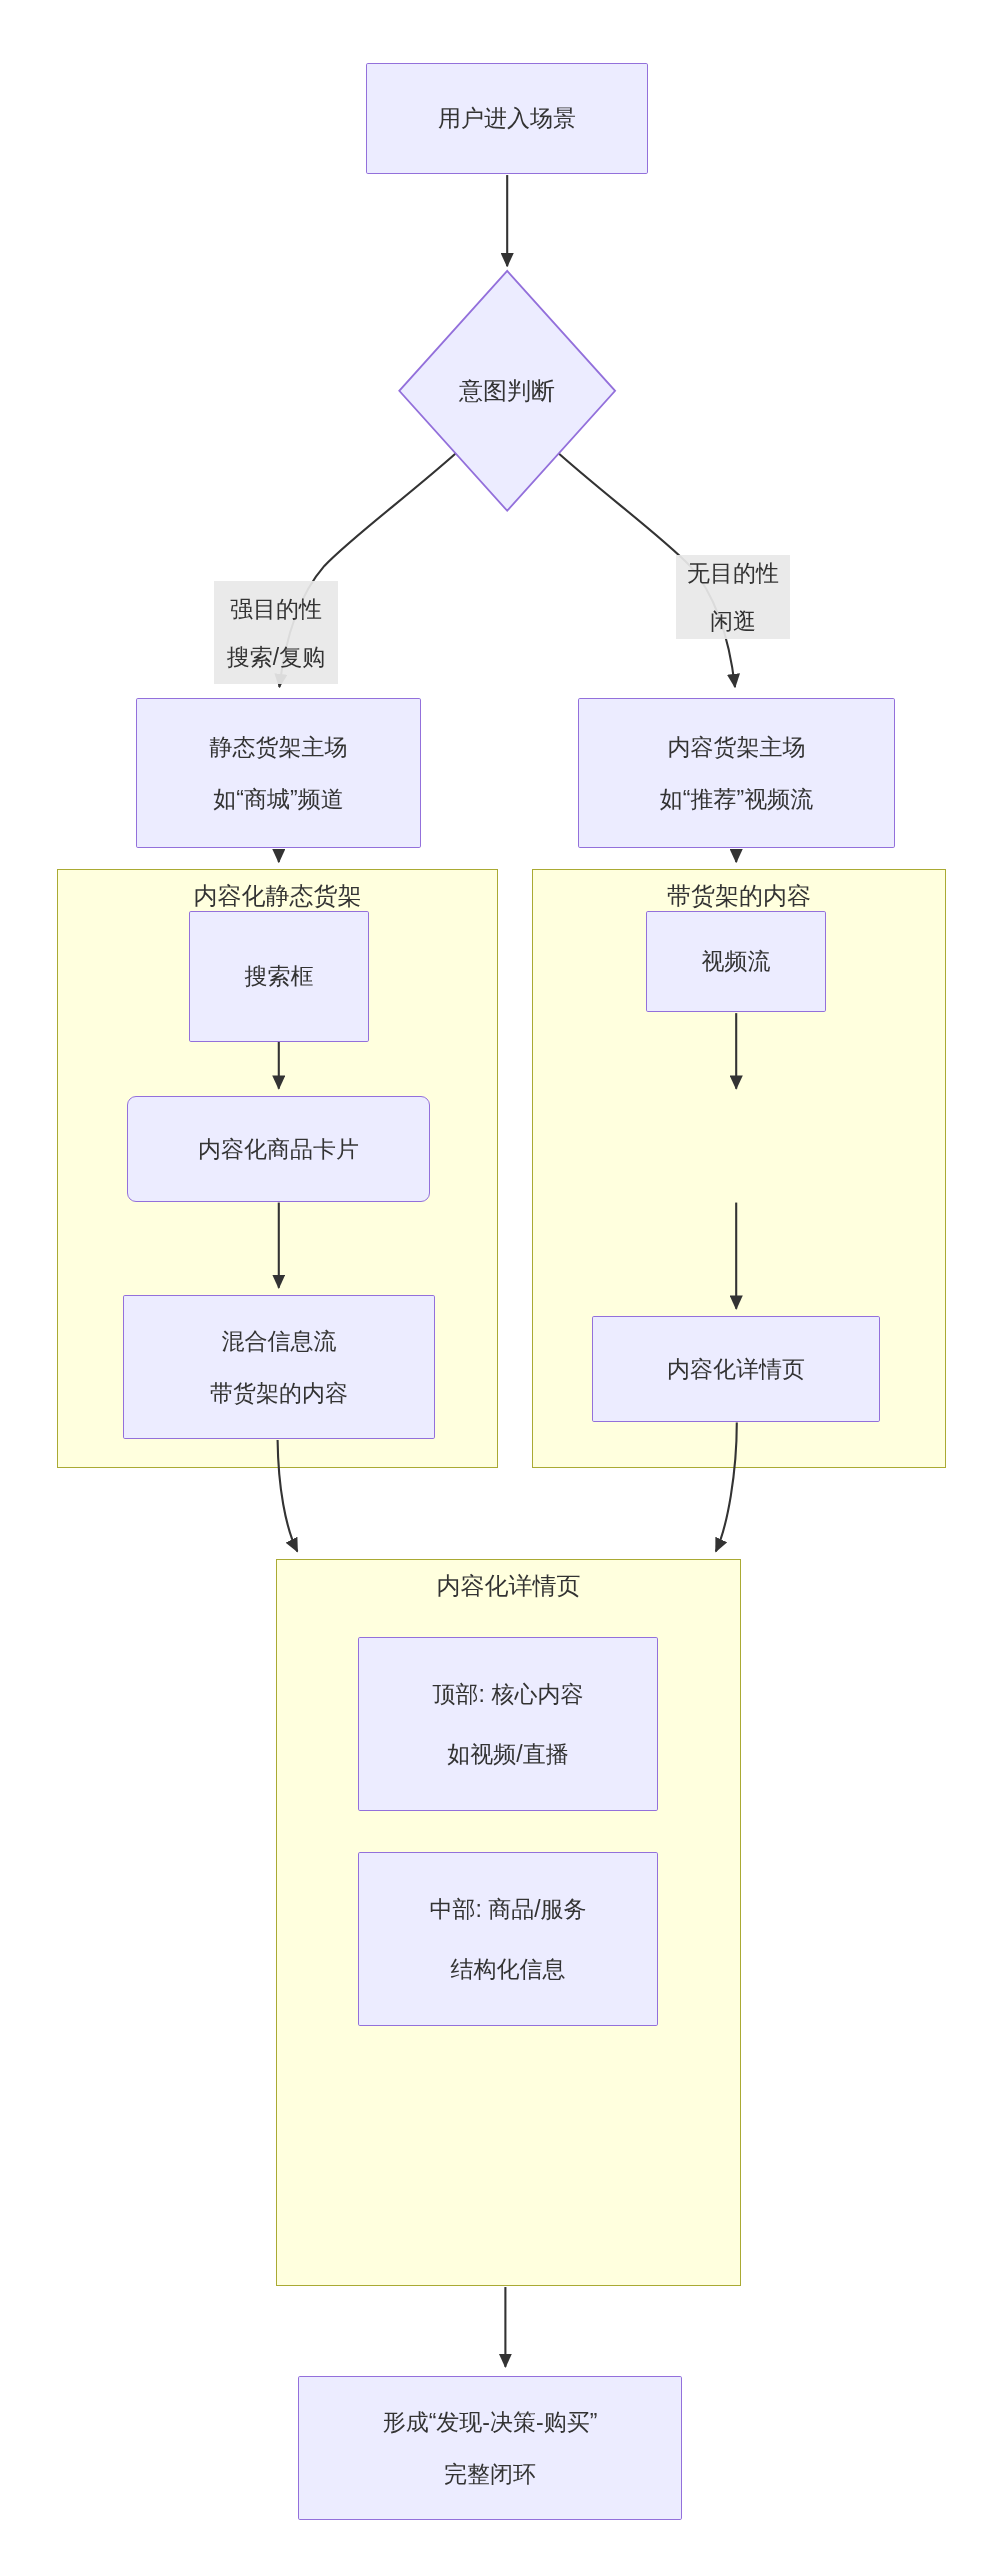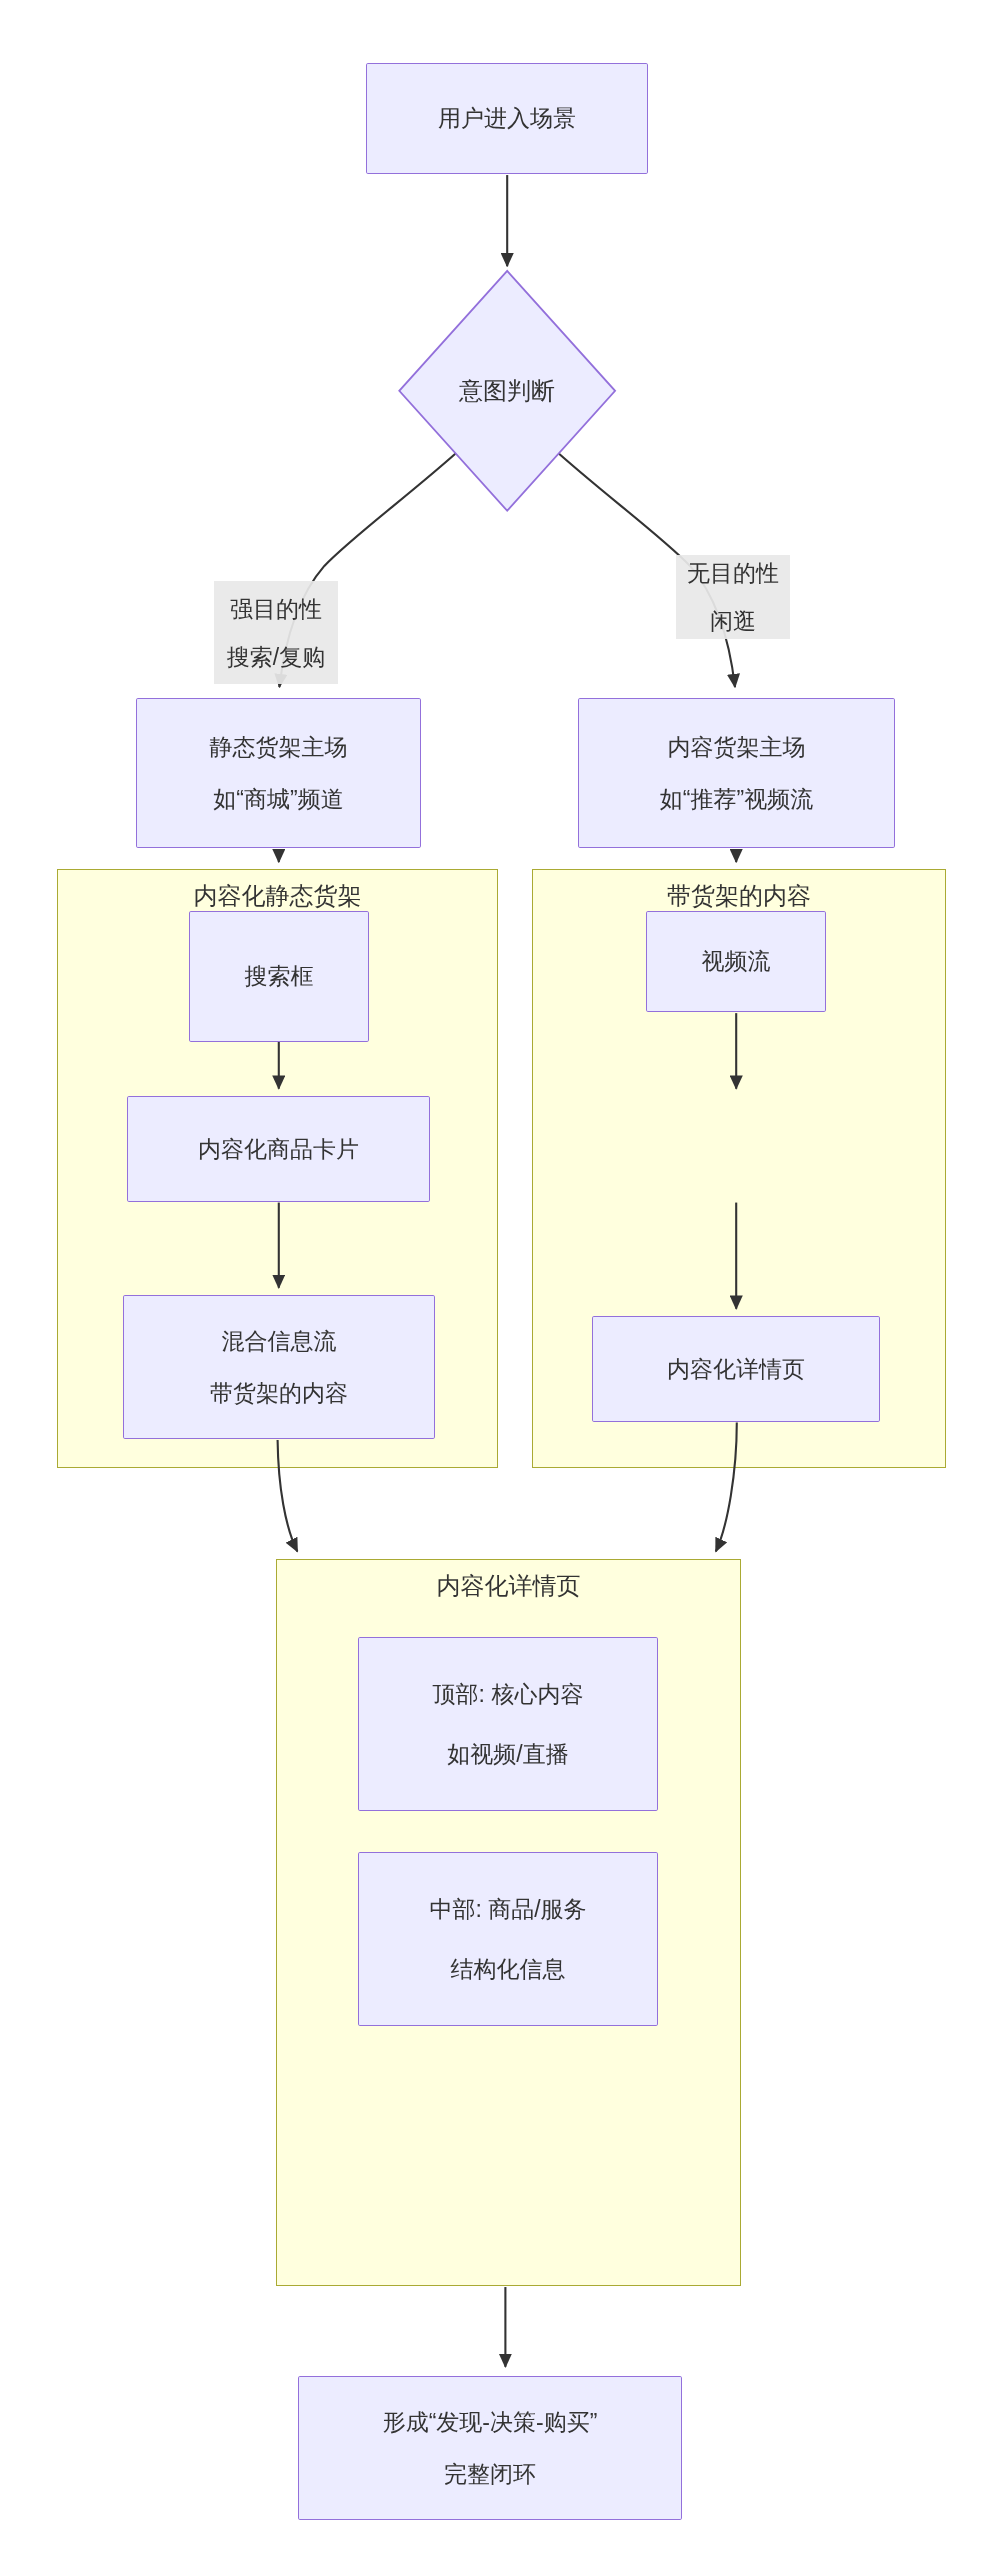--- a/index.html
+++ b/index.html
@@ -153,21 +153,21 @@
 
   <div class="node" style="left:578px; top:698px; width:317px; height:150px; line-height:52px;">
     <span>内容货架主场</span>
     <span>如“推荐”视频流</span>
   </div>
 
   <div class="node" style="left:189px; top:911px; width:180px; height:131px;">
     <span>搜索框</span>
   </div>
 
-  <div class="node" style="left:127px; top:1096px; width:303px; height:106px;">
+  <div class="node" style="left:127px; top:1096px; width:303px; height:106px;border-radius:9px;">
     <span>内容化商品卡片</span>
   </div>
 
   <div class="node" style="left:123px; top:1295px; width:312px; height:144px; line-height:52px;">
     <span>混合信息流</span>
     <span>带货架的内容</span>
   </div>
 
   <div class="node" style="left:646px; top:911px; width:180px; height:101px;">
     <span>视频流</span>

